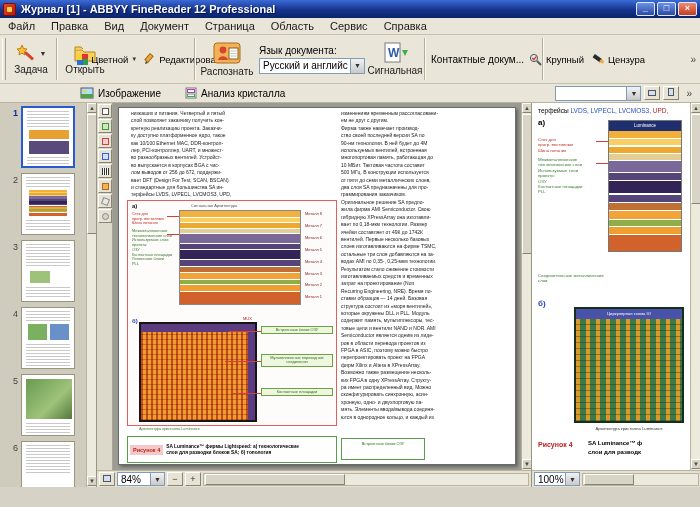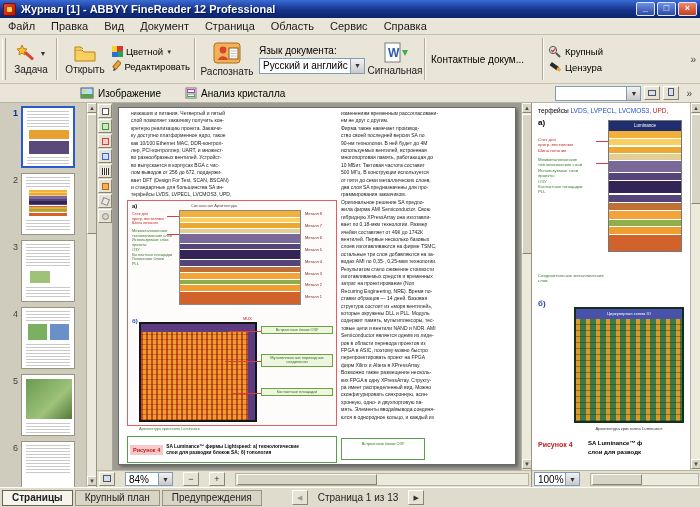--- a/index.html
+++ b/index.html
@@ -19,21 +19,21 @@
 .menubar{position:absolute;left:0;top:18px;width:700px;height:17px;background:#e9e5d9;border-bottom:1px solid #c6c1ad;display:flex;align-items:center;font-size:11px;color:#1a1a1a}
 .menuitem{padding:1px 8px;white-space:nowrap}
 
 
 .tb1{position:absolute;left:0;top:35px;width:700px;height:49px;background:#e9e5d9;border-bottom:1px solid #c6c1ad;display:flex;align-items:stretch;overflow:hidden}
 .tb2{position:absolute;left:0;top:84px;width:700px;height:19px;background:#e9e5d9;border-bottom:1px solid #b8b39e;display:flex;align-items:center;overflow:hidden;font-size:10px}
 .grabber{width:4px;margin:3px 2px;border-left:1px solid #fff;border-right:1px solid #a39e8a}
 .sep{width:2px;margin:3px 2px;border-left:1px solid #b2ac97;border-right:1px solid #fbfaf6}
 .tbtn{display:flex;flex-direction:column;align-items:center;justify-content:center;font-size:10px;color:#1a1a1a;gap:1px;padding:1px 2px;white-space:nowrap}
 .trow{display:flex;align-items:center;gap:3px;font-size:9.5px;white-space:nowrap;padding:0 2px}
-.tcol{display:flex;flex-direction:column;justify-content:center;gap:3px}
+.tcol{display:flex;flex-direction:row;justify-content:center;gap:3px}
 .combowrap{display:flex;flex-direction:column;justify-content:center;gap:2px;font-size:10px;padding:0 3px}
 .combo{background:#fff;border:1px solid #7f9db9;height:16px;display:flex;align-items:center;font-size:10px;padding-left:3px;white-space:nowrap;overflow:hidden}
 .combo .cval{flex:1;overflow:hidden;white-space:nowrap}
 .carrow{width:14px;align-self:stretch;background:linear-gradient(#f2f2f2,#c9c9c9);border-left:1px solid #7f9db9;font-size:7px;display:flex;align-items:center;justify-content:center;color:#333}
 .overflow{margin-left:auto;font-size:10px;color:#444;align-self:center;padding:0 4px}
 .tb2btn{display:flex;align-items:center;gap:4px;padding:1px 6px;white-space:nowrap}
 
 
 .content{position:absolute;left:0;top:103px;width:700px;height:384px;background:#d6d2c6;overflow:hidden}
 
@@ -49,21 +49,21 @@
 .vs .sb{position:absolute;left:0;width:10px;height:10px;background:#d8d4c6;border:1px solid #fff;border-right-color:#8a8573;border-bottom-color:#8a8573;font-size:6px;line-height:8px;text-align:center;color:#4a4a42}
 .vs .sth{position:absolute;left:0;width:10px;background:#d8d4c6;border:1px solid #fff;border-right-color:#8a8573;border-bottom-color:#8a8573}
 
 
 .docview{position:absolute;left:97px;top:0;width:434px;height:384px;background:#9c9c94;overflow:hidden}
 .toolstrip{position:absolute;left:0;top:0;width:16px;height:367px;background:#dcd8ca;border-right:1px solid #aaa493}
 .tool{width:14px;height:14px;margin:1px;background:#e6e2d4;border:1px solid #fff;border-right-color:#8a8573;border-bottom-color:#8a8573;display:flex;align-items:center;justify-content:center}
 .tool i{display:block;width:7px;height:7px}
 .canvas{position:absolute;left:16px;top:0;width:408px;height:367px;overflow:hidden}
 .page{position:absolute;left:5px;top:4px;width:398px;height:358px;background:#fff;border:1px solid #6a6a6a;box-shadow:2px 2px 3px rgba(0,0,0,.35);overflow:hidden}
-.bbar{position:absolute;left:0;height:17px;bottom:0;background:#e4e0d2;border-top:1px solid #b8b39e;display:flex;align-items:center;gap:10px;padding:0 2px}
+.bbar{position:absolute;left:0;height:17px;bottom:0;background:#e4e0d2;border-top:1px solid #b8b39e;display:flex;align-items:center;gap:2px;padding:0 2px}
 .sbtn{width:16px;height:14px;background:#e6e2d4;border:1px solid #fff;border-right-color:#8a8573;border-bottom-color:#8a8573;font-size:9px;line-height:12px;text-align:center;color:#333}
 .hs{flex:1;height:13px;background:#ece9dd;border:1px solid #b8b39e;position:relative}
 .hs .hth{position:absolute;top:0;height:11px;background:#d8d4c6;border:1px solid #fff;border-right-color:#8a8573;border-bottom-color:#8a8573}
 
 
 .tl{font-size:5px;line-height:7.4px;white-space:nowrap;color:#1c1c1c;overflow:hidden}
 .rl{font-size:3.9px;line-height:4.7px;color:#c03028;white-space:nowrap}
 .gl{font-size:3.9px;line-height:4.7px;color:#3a7a30;white-space:nowrap}
 .ml{font-size:3.9px;line-height:11.9px;color:#8a2020;white-space:nowrap}
 .stack{background-image:linear-gradient(180deg,#f2b13c 0%,#f2b13c 6%,#fff 6%,#fff 7%,#f7cf62 7%,#f7cf62 12%,#fff 12%,#fff 13%,#eda92f 13%,#eda92f 18%,#fff 18%,#fff 19%,#e3cf96 19%,#e3cf96 24%,#fff 24%,#fff 25%,#7a6898 25%,#7a6898 34%,#fff 34%,#fff 35%,#55447a 35%,#55447a 41%,#fff 41%,#fff 42%,#332457 42%,#332457 52%,#fff 52%,#fff 53%,#55447a 53%,#55447a 59%,#fff 59%,#fff 60%,#c06f35 60%,#c06f35 66%,#fff 66%,#fff 67%,#f2a438 67%,#f2a438 73%,#fff 73%,#fff 74%,#8fae4b 74%,#8fae4b 79%,#fff 79%,#fff 80%,#ef9f30 80%,#ef9f30 86%,#fff 86%,#fff 87%,#d2622c 87%,#d2622c 100%)}
@@ -494,23 +494,14 @@
           <span class="cval">100%</span>
           <span class="carrow">▼</span>
         </div>
         <div class="hs">
           <div class="hth" style="left:1px;width:50px"></div>
         </div>
       </div>
     </div>
   </div>
 
-  <div class="statusbar">
-    <div class="stab active">Страницы</div>
-    <div class="stab">Крупный план</div>
-    <div class="stab">Предупреждения</div>
-    <div style="width:26px"></div>
-    <div class="navbtn dis">◀</div>
-    <div class="pageind">Страница 1 из 13</div>
-    <div class="navbtn">▶</div>
-  </div>
 
 </div>
 
 </body></html>

